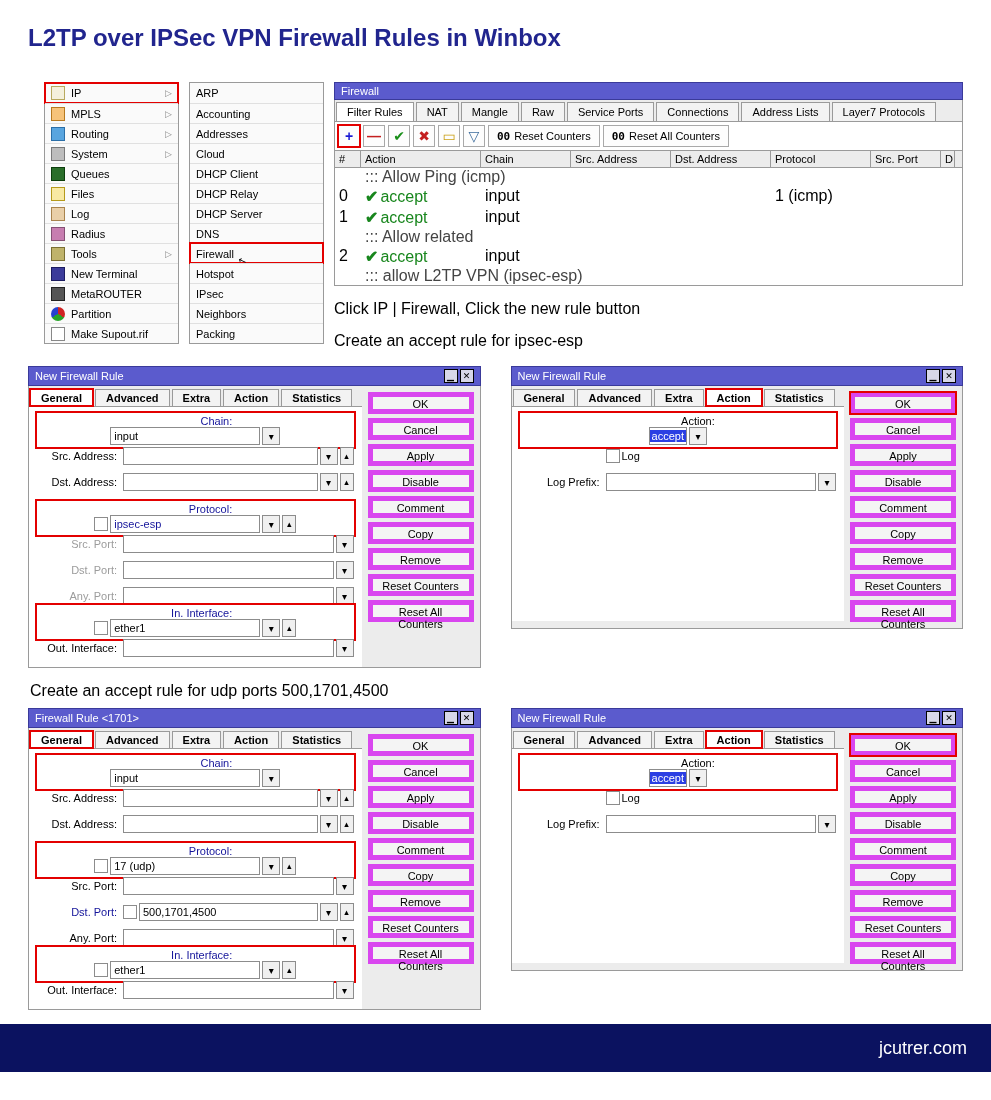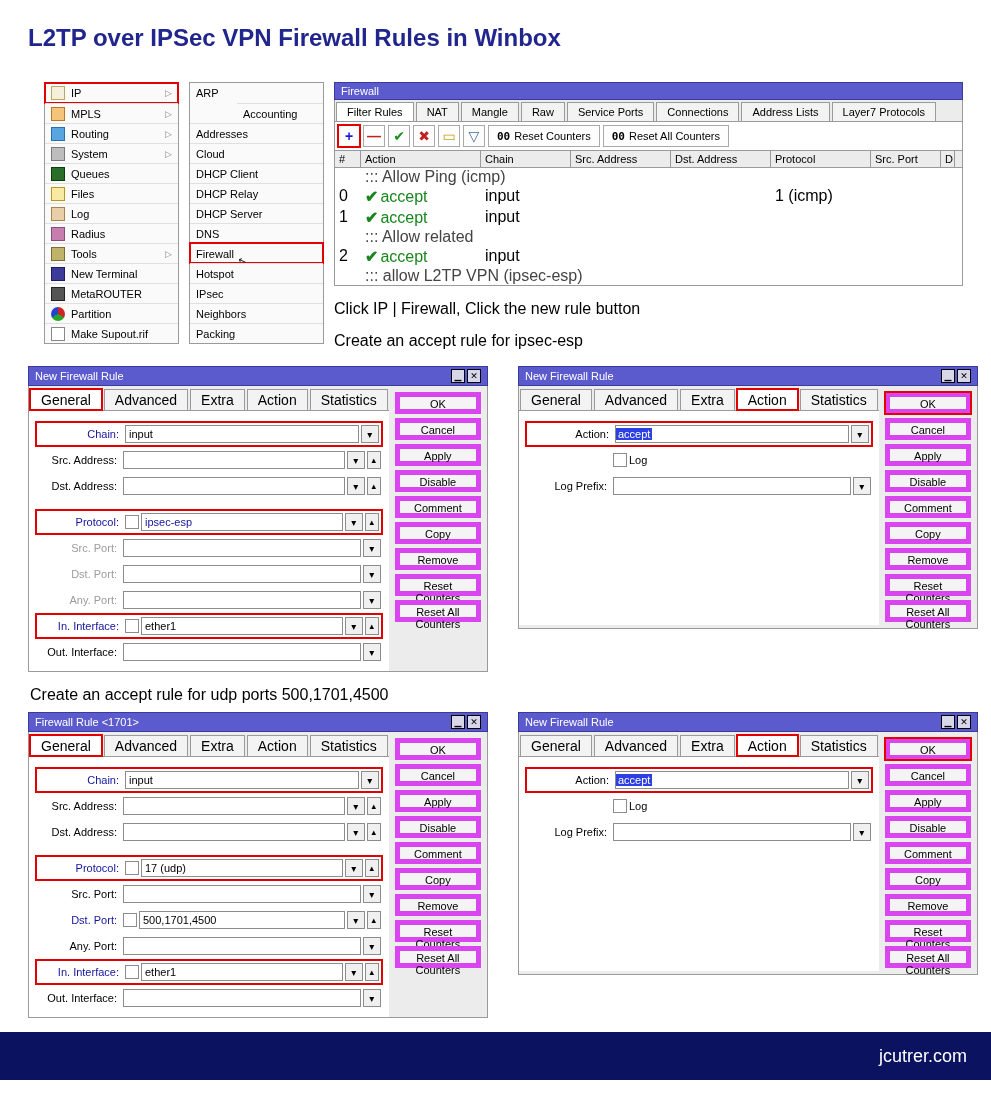--- a/index.html
+++ b/index.html
@@ -72,37 +72,37 @@
   .dialog{width:460px;}
   .dialog .wb-title{display:flex;align-items:center;}
   .titlebtns{margin-left:auto;display:flex;gap:2px;}
   .titlebtns span{width:14px;height:14px;background:#d7d7e8;border:1px solid #000;display:inline-flex;align-items:center;justify-content:center;font-size:9px;color:#000;}
   .dlg-body{display:flex;border:1px solid var(--winbox-border);border-top:none;background:var(--panel-bg);}
   .dlg-left{flex:1;background:var(--panel-bg);}
   .dlg-right{width:118px;padding:6px;display:flex;flex-direction:column;gap:4px;}
   .dlg-right button{height:22px;font-size:11px;border:5px solid #d946ef;background:#f4f4f4;}
   .dlg-right button.ok{outline:2px solid var(--red);outline-offset:-1px;}
 
-  .dtabbar{display:flex;font-size:14px;background:var(--panel-bg);}
+  .dtabbar{display:flex;font-size:11px;background:var(--panel-bg);font-weight:bold;}
   .dtab{padding:2px 10px;border:1px solid var(--winbox-border);border-bottom:none;margin:3px 1px 0 1px;background:#f3f3f3;}
   .dtab.active{background:#fff;}
   .dform{border-top:1px solid var(--winbox-border);background:#fff;padding:10px 8px 6px 8px;}
   .frow{display:flex;align-items:center;height:26px;font-size:11px;}
   .frow.emph label{color:#14149a;}
   .frow label{width:86px;text-align:right;padding-right:6px;color:#000;}
   .frow.dim label{color:#9c9c9c;}
   .frow .fctl{flex:1;display:flex;align-items:center;gap:2px;}
   .frow input[type=text]{height:18px;font-size:11px;padding:0 3px;border:1px solid #8c8c8c;background:#fff;}
   .frow .w-full{flex:1;}
   .frow .chk-sm{width:14px;height:14px;border:1px solid #8c8c8c;display:inline-block;background:#fff;}
   .dd{width:18px;height:18px;border:1px solid #8c8c8c;background:#f0f0f0;display:inline-flex;align-items:center;justify-content:center;font-size:10px;}
   .ab{width:14px;height:18px;border:1px solid #8c8c8c;background:#f0f0f0;display:inline-flex;align-items:center;justify-content:center;font-size:9px;}
   .sel-highlight{background:#2b3fe3;color:#fff;padding:0 2px;}
 
-  .outline-field{border:2px solid var(--red);padding:2px 2px;margin:16px -2px;}
+  .outline-field{border:2px solid var(--red);padding:2px 2px;margin:16px -2px;flex-direction:column;}
   .outline-tab{outline:2px solid var(--red);outline-offset:-1px;}
 
   .footer{background:var(--footer);color:#fff;height:48px;display:flex;align-items:center;justify-content:flex-end;padding:0 24px;font-size:18px;margin-top:14px;}
 
   .cursor-ico{position:absolute;left:48px;top:11px;font-size:10px;transform:rotate(-20deg);color:#000;pointer-events:none;}
 </style>
 </head>
 <body>
 
 <div class="page">
@@ -165,21 +165,21 @@
         </div>
         <div class="mitem">
           <span class="micon supout"></span>
           <span>Make Supout.rif</span>
         </div>
       </div>
     <div class="submenu-col" id="submenu">
         <div class="mitem" style="position: relative;">
           <span>ARP</span>
         </div>
-        <div class="mitem" style="position: relative; margin-left: 47px;">
+        <div class="mitem" style="position: relative;">
           <span>Accounting</span>
         </div>
         <div class="mitem" style="position: relative;">
           <span>Addresses</span>
         </div>
         <div class="mitem" style="position: relative;">
           <span>Cloud</span>
         </div>
         <div class="mitem" style="position: relative;">
           <span>DHCP Client</span>

